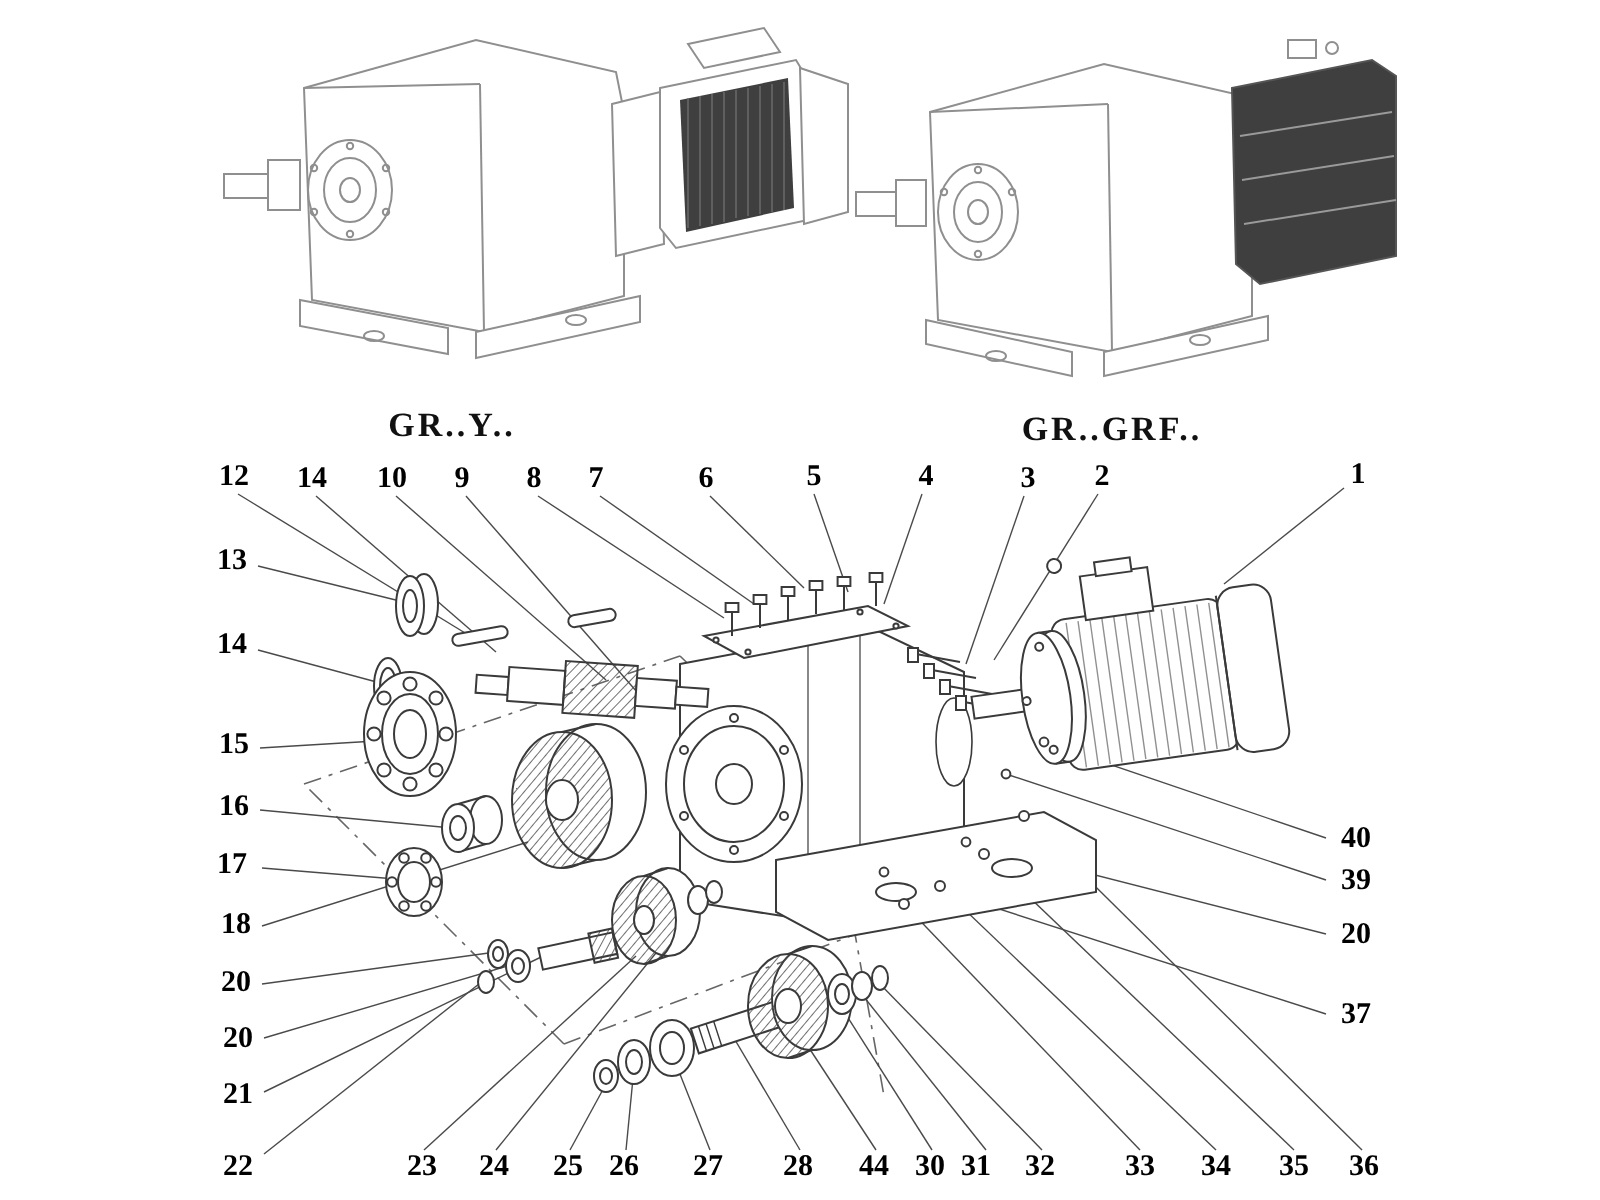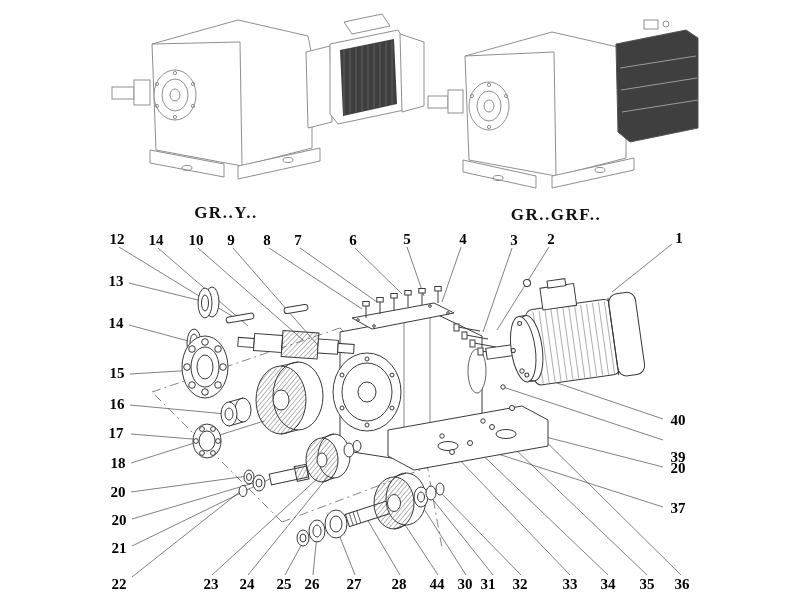--- a/index.html
+++ b/index.html
@@ -348,16 +348,16 @@
   <span class="callout" style="left:465px;top:584px">30</span>
   <span class="callout" style="left:488px;top:584px">31</span>
   <span class="callout" style="left:520px;top:584px">32</span>
   <span class="callout" style="left:570px;top:584px">33</span>
   <span class="callout" style="left:608px;top:584px">34</span>
   <span class="callout" style="left:647px;top:584px">35</span>
   <span class="callout" style="left:682px;top:584px">36</span>
 
   <span class="callout" style="left:678px;top:508px">37</span>
   <span class="callout" style="left:678px;top:468px">20</span>
-  <span class="callout" style="left:678px;top:457px">39</span>
+  <span class="callout" style="left:678px;top:441px">39</span>
   <span class="callout" style="left:678px;top:420px">40</span>
 
 </div>
 
 </body></html>

